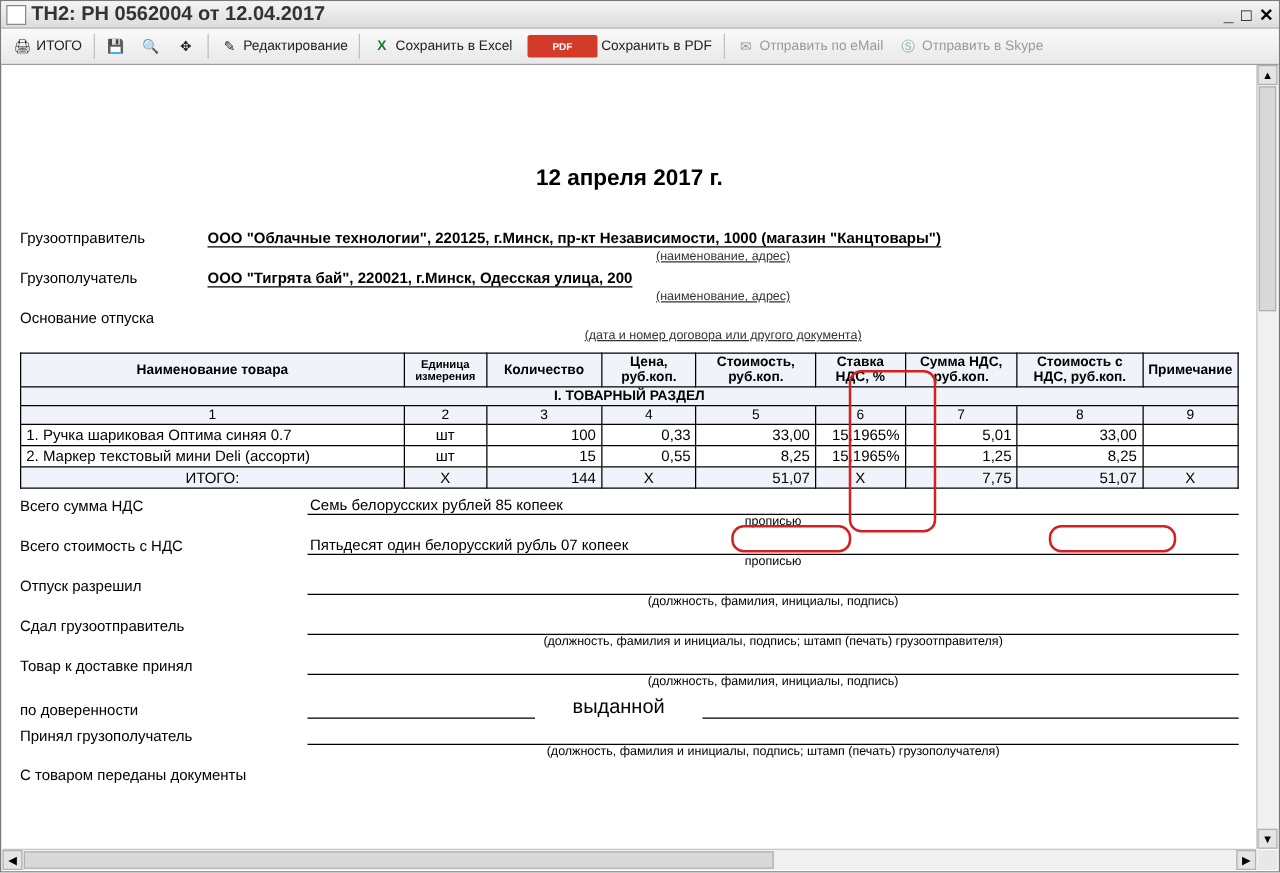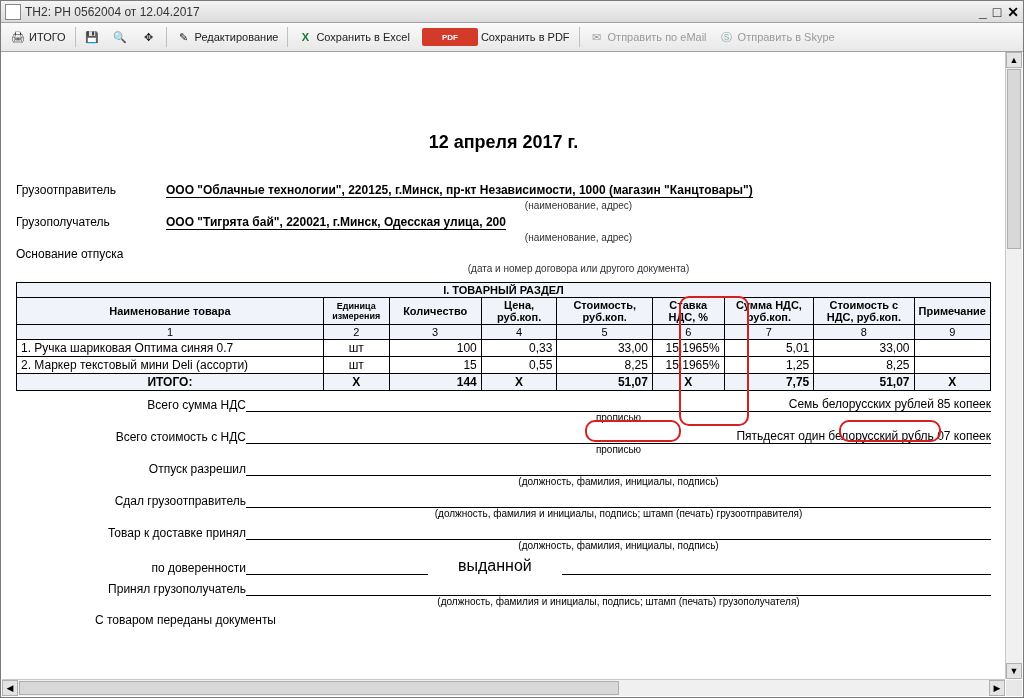--- a/index.html
+++ b/index.html
@@ -1,19 +1,19 @@
 <!DOCTYPE html>
 <html><head>
 <meta charset="utf-8">
 <style>
   html,body{margin:0;padding:0;font-family:Tahoma,Arial,sans-serif;font-size:11px;background:#d4d0c8;}
   .window{width:1024px;height:698px;background:#fff;position:relative;border:1px solid #7a7a7a;box-sizing:border-box;}
   .titlebar{height:22px;background:linear-gradient(#f4f4f4,#dcdcdc);border-bottom:1px solid #a0a0a0;display:flex;align-items:center;padding:0 4px;box-sizing:border-box;}
   .titlebar .doc-icon{width:14px;height:14px;border:1px solid #888;background:#fff;margin-right:4px;}
-  .titlebar-title{font-weight:normal;color:#333;font-size:12px;}
+  .titlebar-title{font-weight:bold;color:#333;font-size:16px;}
   .win-controls{margin-left:auto;display:flex;gap:6px;font-weight:bold;font-size:14px;font-family:Arial;}
   .win-controls span{cursor:pointer;}
   .toolbar{height:28px;background:linear-gradient(#fafafa,#e8e8e8);border-bottom:1px solid #a0a0a0;display:flex;align-items:center;padding:0 4px;gap:2px;}
   .tbtn{display:flex;align-items:center;gap:3px;padding:2px 4px;border:1px solid transparent;cursor:pointer;color:#222;}
   .tbtn.disabled{color:#9a9a9a;}
   .ticon{width:16px;height:16px;display:flex;align-items:center;justify-content:center;font-size:11px;}
   .sep{width:1px;height:20px;background:#c0c0c0;margin:0 2px;}
   .viewport{position:absolute;top:51px;left:1px;right:18px;bottom:18px;overflow:hidden;background:#fff;}
   .vscroll{position:absolute;top:51px;right:1px;bottom:18px;width:16px;background:#f0f0f0;border-left:1px solid #c8c8c8;}
   .vscroll .up,.vscroll .down{height:16px;background:#e4e4e4;border:1px solid #b0b0b0;box-sizing:border-box;text-align:center;font-size:9px;line-height:14px;}
@@ -22,31 +22,31 @@
   .hscroll{position:absolute;left:1px;right:18px;bottom:1px;height:16px;background:#f0f0f0;border-top:1px solid #c8c8c8;}
   .hscroll .left,.hscroll .right{width:16px;height:100%;background:#e4e4e4;border:1px solid #b0b0b0;box-sizing:border-box;display:inline-block;text-align:center;font-size:9px;line-height:14px;}
   .hscroll .right{position:absolute;right:0;top:0;}
   .hscroll .thumb{position:absolute;left:17px;top:1px;bottom:1px;width:600px;background:#d8d8d8;border:1px solid #b0b0b0;box-sizing:border-box;}
   .corner{position:absolute;right:1px;bottom:1px;width:16px;height:16px;background:#e8e8e8;}
   .page{padding:20px 14px 10px 14px;}
   .date-h{font-size:18px;font-weight:bold;text-align:center;margin:60px 0 30px 0;}
   .meta-row{display:flex;margin:4px 0;}
   .meta-label{width:150px;font-size:12px;}
   .meta-val{font-weight:bold;font-size:12px;border-bottom:1px solid #000;flex:0 1 auto;}
-  .meta-sub{text-align:center;font-size:10px;color:#333;margin-top:-2px;}
+  .meta-sub{text-align:center;font-size:10px;color:#333;margin-top:-2px;text-decoration:underline;}
   table.doc{border-collapse:collapse;width:100%;margin-top:8px;font-size:12px;}
   table.doc th,table.doc td{border:1px solid #000;padding:1px 4px;}
   table.doc th{background:#f0f4fa;text-align:center;font-weight:bold;font-size:11px;}
   table.doc td{text-align:right;}
   table.doc td.l{text-align:left;}
   table.doc td.c{text-align:center;}
   table.doc tr.nums td{background:#f0f4fa;text-align:center;font-size:11px;}
-  table.doc tr.total td{background:#f0f4fa;font-weight:bold;}
+  table.doc tr.total td{background:#f0f4fa;font-weight:normal;}
   .mark-red{border:2px solid #d42020;border-radius:10px;position:absolute;pointer-events:none;box-sizing:border-box;}
-  .footer-row{display:flex;margin:6px 0 2px 0;align-items:flex-end;text-align:right;}
+  .footer-row{display:flex;margin:6px 0 2px 0;align-items:flex-end;}
   .footer-label{width:230px;font-size:12px;}
   .footer-line{flex:1;border-bottom:1px solid #000;min-height:14px;font-size:12px;padding-left:2px;}
   .footer-sub{text-align:center;font-size:10px;margin-top:-2px;}
   .rel{position:relative;}
 </style>
 </head>
 <body>
 
 <div class="window">
   <div class="titlebar">
@@ -118,33 +118,33 @@
 
       <div class="meta-row">
         <div class="meta-label">Основание отпуска</div>
       </div>
       <div class="meta-sub" style="margin-left:150px">(дата и номер договора или другого документа)</div>
 
       <div class="rel">
         <table class="doc">
           <tbody>
               <tr>
-                <th colspan="9">I. ТОВАРНЫЙ РАЗДЕЛ</th>
-              </tr>
-          <tr>
             <th style="width:330px">Наименование товара</th>
             <th style="width:58px;font-size:9px">Единица измерения</th>
             <th style="width:86px">Количество</th>
             <th style="width:70px">Цена, руб.коп.</th>
             <th style="width:90px">Стоимость, руб.коп.</th>
             <th style="width:64px">Ставка НДС, %</th>
             <th style="width:86px">Сумма НДС, руб.коп.</th>
             <th style="width:96px">Стоимость с НДС, руб.коп.</th>
             <th style="width:46px">Примечание</th>
           </tr>
+          <tr>
+                <th colspan="9">I. ТОВАРНЫЙ РАЗДЕЛ</th>
+              </tr>
           <tr class="nums">
             <td>1</td>
             <td>2</td>
             <td>3</td>
             <td>4</td>
             <td>5</td>
             <td>6</td>
             <td>7</td>
             <td>8</td>
             <td>9</td>

